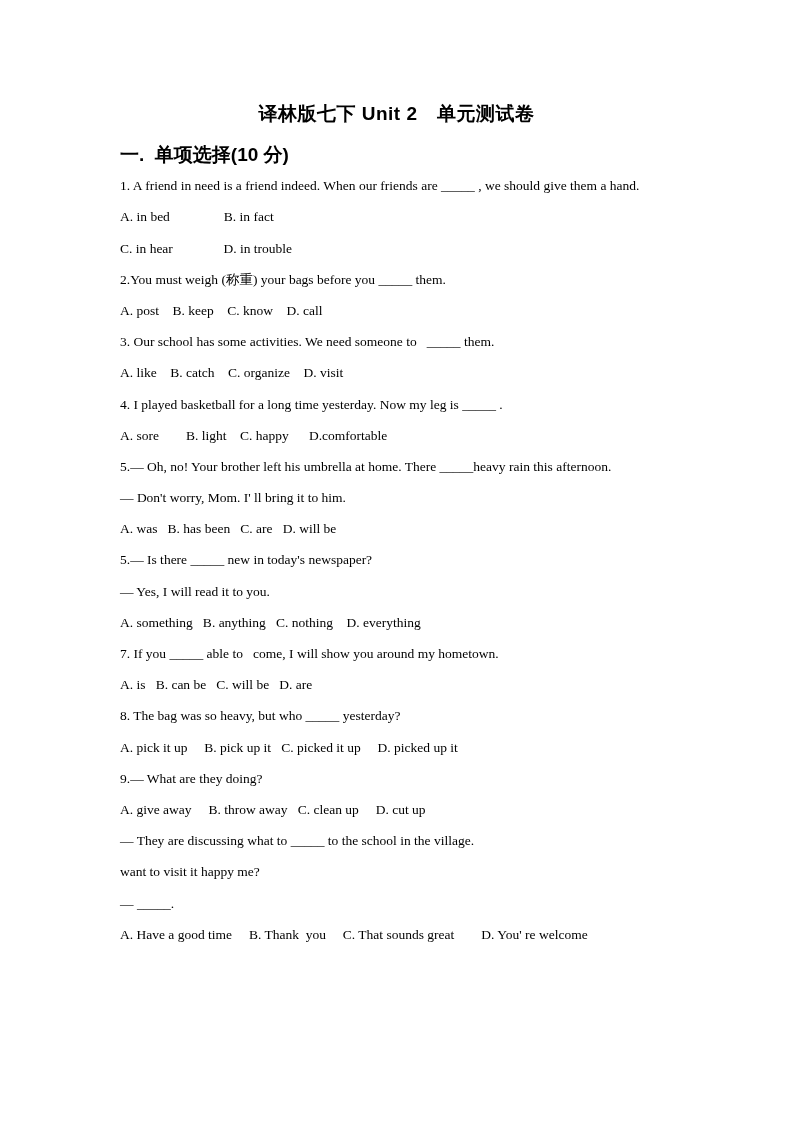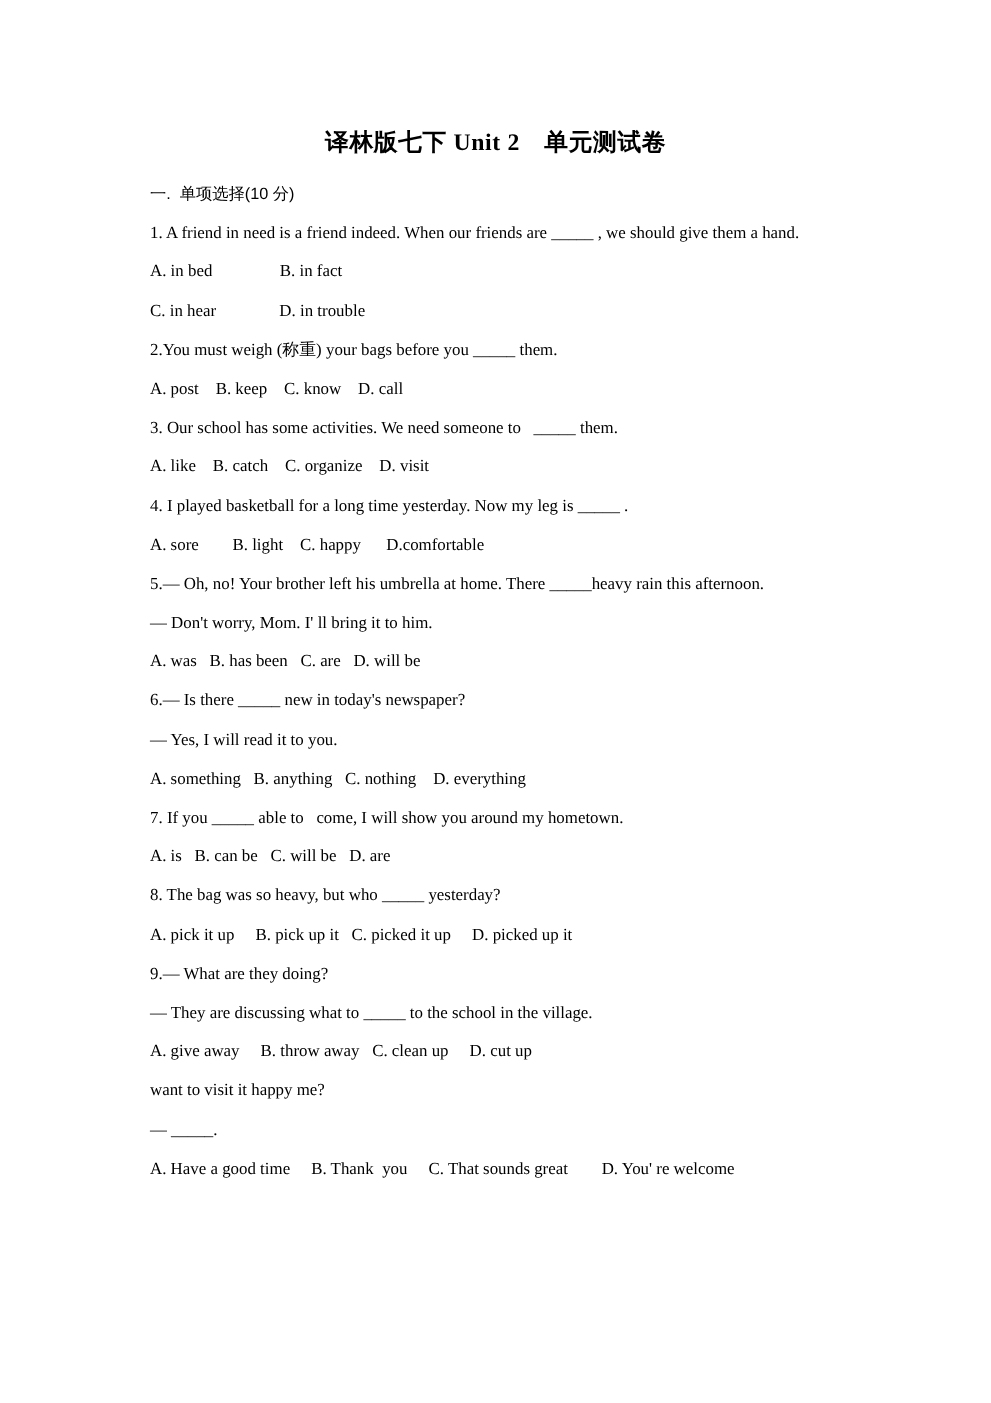--- a/index.html
+++ b/index.html
@@ -14,42 +14,42 @@
     color: #000000;
     font-family: "Liberation Serif", "DejaVu Serif", serif;
     overflow: hidden;
   }
   .doc-title {
     position: absolute;
     top: 101px;
     left: 0;
     width: 793px;
     text-align: center;
-    font-family: Liberation Serif, serif;
+    font-family: Liberation Sans, sans-serif;
     font-weight: 700;
     font-size: 19px;
     letter-spacing: 0.5px;
     white-space: pre;
   }
   .content {
     position: absolute;
     left: 120px;
     top: 139px;
     width: 560px;
   }
   .line {
     height: 31.2px;
     line-height: 31.2px;
     font-size: 13.5px;
     white-space: pre;
   }
   .heading {
     font-family: "Liberation Sans", "DejaVu Sans", sans-serif;
-    font-weight: 400;
-    font-size: 13px;
+    font-weight: 700;
+    font-size: 19px;
   }
   .stretch {
     word-spacing: 2.5px;
   }
 </style>
 </head>
 <body>
 
 <div class="doc-title">译林版七下 Unit 2　单元测试卷</div>
 
@@ -67,32 +67,32 @@
   <div class="line">3. Our school has some activities. We need someone to   _____ them.</div>
   <div class="line">A. like    B. catch    C. organize    D. visit</div>
 
   <div class="line">4. I played basketball for a long time yesterday. Now my leg is _____ .</div>
   <div class="line">A. sore        B. light    C. happy      D.comfortable</div>
 
   <div class="line">5.— Oh, no! Your brother left his umbrella at home. There _____heavy rain this afternoon.</div>
   <div class="line">— Don't worry, Mom. I' ll bring it to him.</div>
   <div class="line">A. was   B. has been   C. are   D. will be</div>
 
-  <div class="line">6.— Is there _____ new in today's newspaper?</div>
+  <div class="line">5.— Is there _____ new in today's newspaper?</div>
   <div class="line">— Yes, I will read it to you.</div>
   <div class="line">A. something   B. anything   C. nothing    D. everything</div>
 
   <div class="line">7. If you _____ able to   come, I will show you around my hometown.</div>
   <div class="line">A. is   B. can be   C. will be   D. are</div>
 
   <div class="line">8. The bag was so heavy, but who _____ yesterday?</div>
   <div class="line">A. pick it up     B. pick up it   C. picked it up     D. picked up it</div>
 
   <div class="line">9.— What are they doing?</div>
+  <div class="line">A. give away     B. throw away   C. clean up     D. cut up</div>
   <div class="line">— They are discussing what to _____ to the school in the village.</div>
-  <div class="line">A. give away     B. throw away   C. clean up     D. cut up</div>
 
   <div class="line">want to visit it happy me?</div>
   <div class="line">— _____.</div>
   <div class="line">A. Have a good time     B. Thank  you     C. That sounds great        D. You' re welcome</div>
 
 
 </div>
 
 </body></html>

